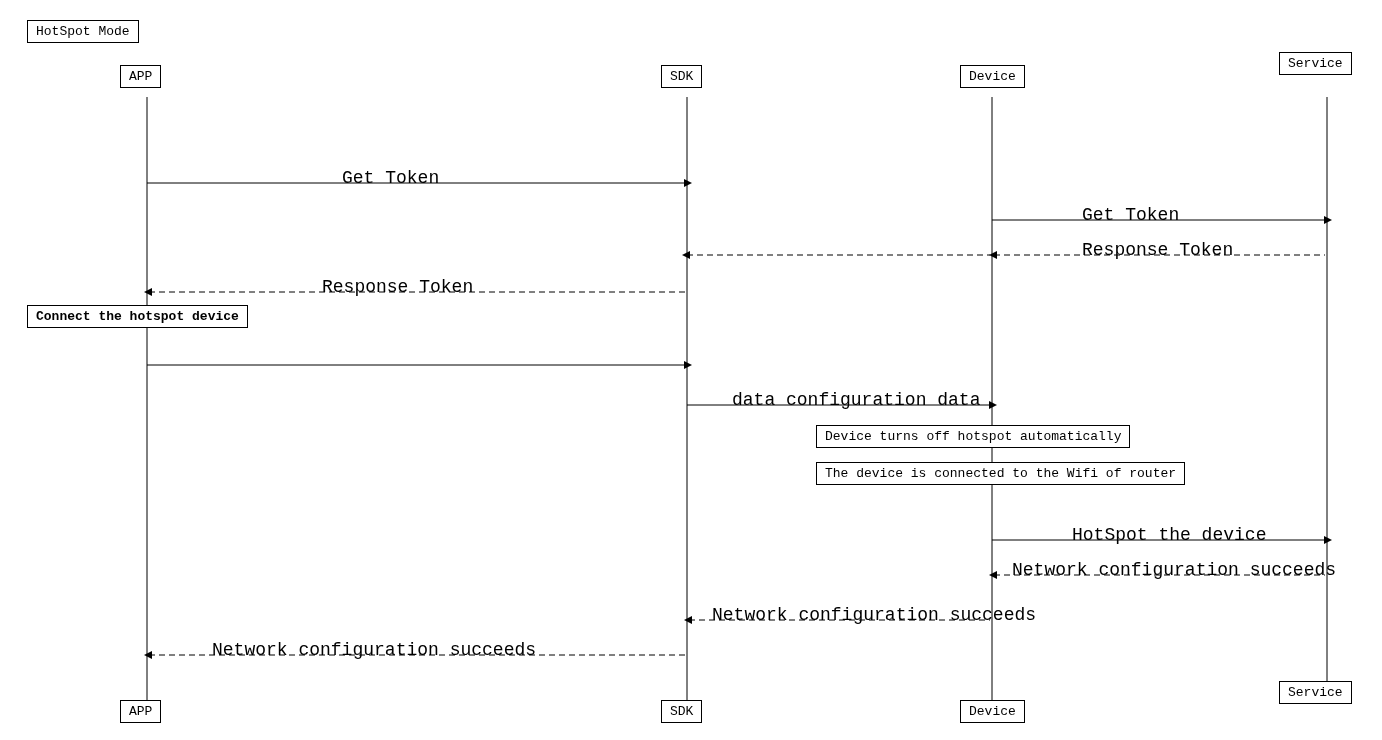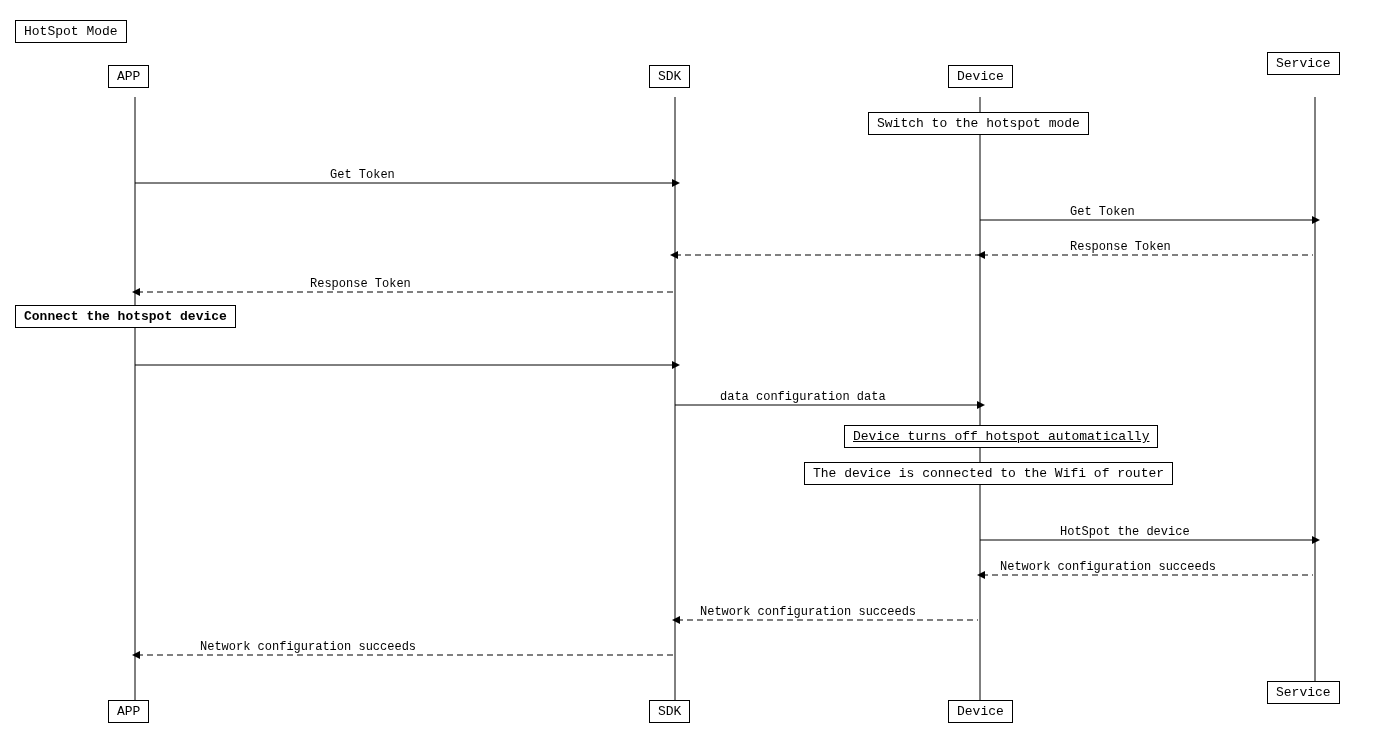--- a/index.html
+++ b/index.html
@@ -10,34 +10,35 @@
       color: #000;
       width: 1382px;
       height: 740px;
       overflow: hidden;
       position: relative;
     }
     .diagram {
       position: relative;
       width: 1170px;
       height: 740px;
+      margin-left: 12px;
     }
     .box {
       position: absolute;
       border: 1px solid #000;
       background: #fff;
       padding: 3px 8px;
       white-space: nowrap;
       font-family: 'Courier New', Courier, monospace;
       font-size: 13px;
     }
     .arrow-label {
       position: absolute;
       font-family: 'Courier New', Courier, monospace;
-      font-size: 12px;
+      font-size: 18px;
       white-space: nowrap;
       color: #000;
     }
     svg.diagram-svg {
       position: absolute;
       top: 0; left: 0;
       width: 1382px;
       height: 740px;
       pointer-events: none;
     }
@@ -113,29 +114,26 @@
   <div class="box" style="left:649px; top:700px;">
     <span>SDK</span>
   </div>
   <div class="box" style="left:948px; top:700px;">
     <span>Device</span>
   </div>
   <div class="box" style="left:1267px; top:681px;">
     <span>Service</span>
   </div>
 
-  <div class="box" style="left:868px; top:112px;">
-    <span>Switch to the hotspot mode</span>
-  </div>
 
   <div class="box" style="left:15px; top:305px;font-weight:bold;">
     <span>Connect the hotspot device</span>
   </div>
 
-  <div class="box" style="left:844px; top:425px;text-decoration:underline;">
+  <div class="box" style="left:804px; top:425px;">
     <span>Device turns off hotspot automatically</span>
   </div>
 
   <div class="box" style="left:804px; top:462px;">
     <span>The device is connected to the Wifi of router</span>
   </div>
 
   <div class="arrow-label" style="left:330px; top:168px;">Get Token</div>
 
   <div class="arrow-label" style="left:1070px; top:205px;">Get Token</div>

